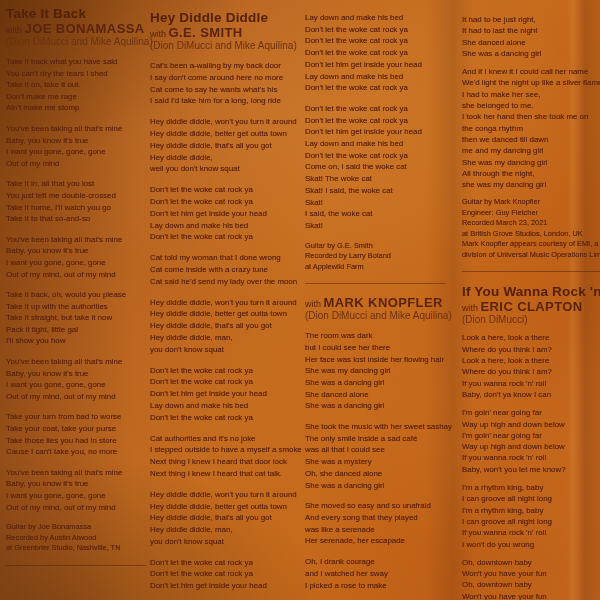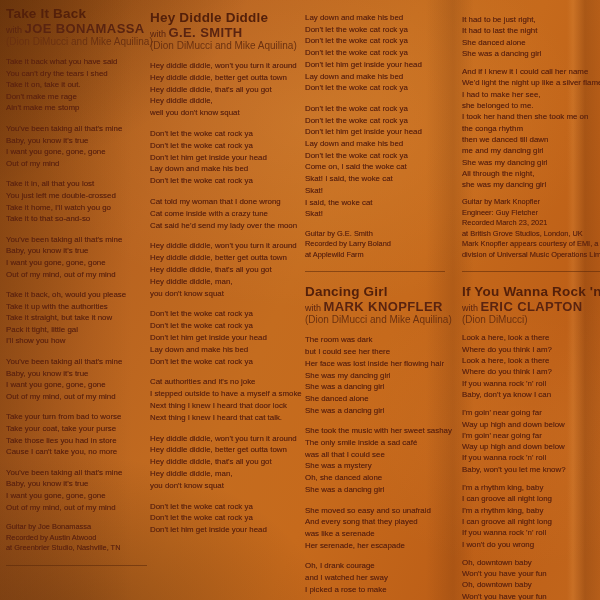--- a/index.html
+++ b/index.html
@@ -99,20 +99,26 @@
       </div>
       <hr class="divider">
     </div>
   <div class="col col-2">
       <div class="heading">
         <div class="song-title">Hey Diddle Diddle</div>
         <div class="with-line">with <span class="artist">G.E. SMITH</span></div>
         <div class="writers">(Dion DiMucci and Mike Aquilina)</div>
       </div>
       <div class="stanza">
+        <div class="line">Cat's been a-wailing by my back door</div>
+        <div class="line">I say don't come around here no more</div>
+        <div class="line">Cat come to say he wants what's his</div>
+        <div class="line">I said I'd take him for a long, long ride</div>
+      </div>
+      <div class="stanza">
         <div class="line">Hey diddle diddle, won't you turn it around</div>
         <div class="line">Hey diddle diddle, better get outta town</div>
         <div class="line">Hey diddle diddle, that's all you got</div>
         <div class="line">Hey diddle diddle,</div>
         <div class="line">well you don't know squat</div>
       </div>
       <div class="stanza">
         <div class="line">Don't let the woke cat rock ya</div>
         <div class="line">Don't let the woke cat rock ya</div>
         <div class="line">Don't let him get inside your head</div>
@@ -167,33 +173,33 @@
         <div class="line">Lay down and make his bed</div>
         <div class="line">Don't let the woke cat rock ya</div>
       </div>
       <div class="stanza">
         <div class="line">Don't let the woke cat rock ya</div>
         <div class="line">Don't let the woke cat rock ya</div>
         <div class="line">Don't let him get inside your head</div>
         <div class="line">Lay down and make his bed</div>
         <div class="line">Don't let the woke cat rock ya</div>
         <div class="line">Come on, I said the woke cat</div>
+        <div class="line">Skat! The woke cat</div>
         <div class="line">Skat! I said, the woke cat</div>
         <div class="line">Skat!</div>
         <div class="line">I said, the woke cat</div>
         <div class="line">Skat!</div>
       </div>
       <div class="credits">
         <div class="line">Guitar by G.E. Smith</div>
         <div class="line">Recorded by Larry Boland</div>
         <div class="line">at Applewild Farm</div>
       </div>
       <hr class="divider">
       <div class="heading">
-        <div class="song-title">Dancing Girl</div>
         <div class="with-line">with <span class="artist">MARK KNOPFLER</span></div>
         <div class="writers">(Dion DiMucci and Mike Aquilina)</div>
       </div>
       <div class="stanza">
         <div class="line">The room was dark</div>
         <div class="line">but I could see her there</div>
         <div class="line">Her face was lost inside her flowing hair</div>
         <div class="line">She was my dancing girl</div>
         <div class="line">She was a dancing girl</div>
         <div class="line">She danced alone</div>

